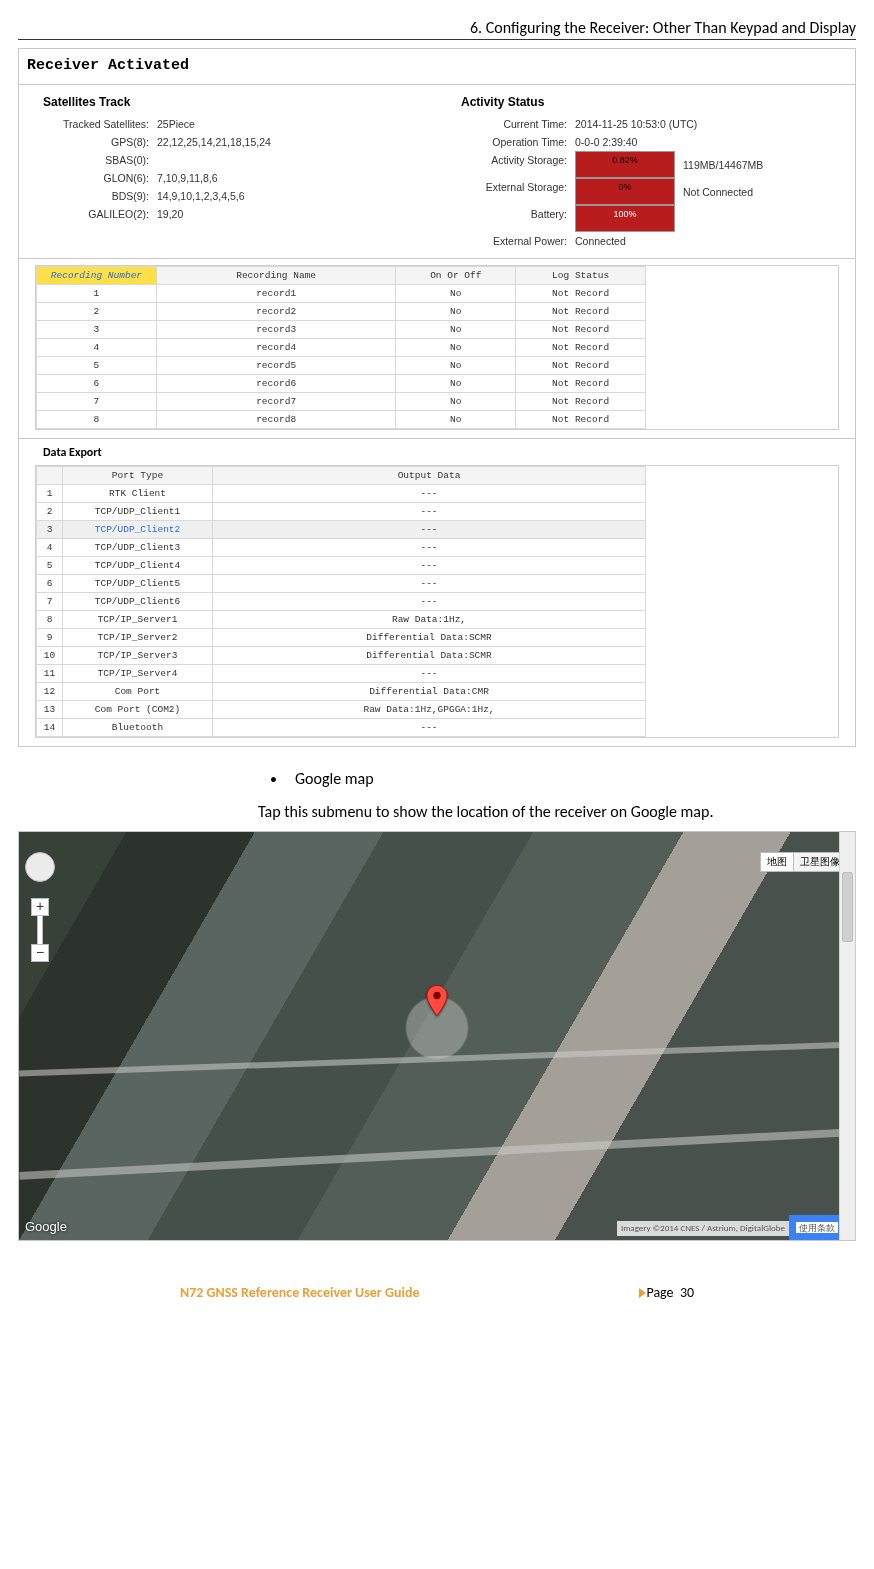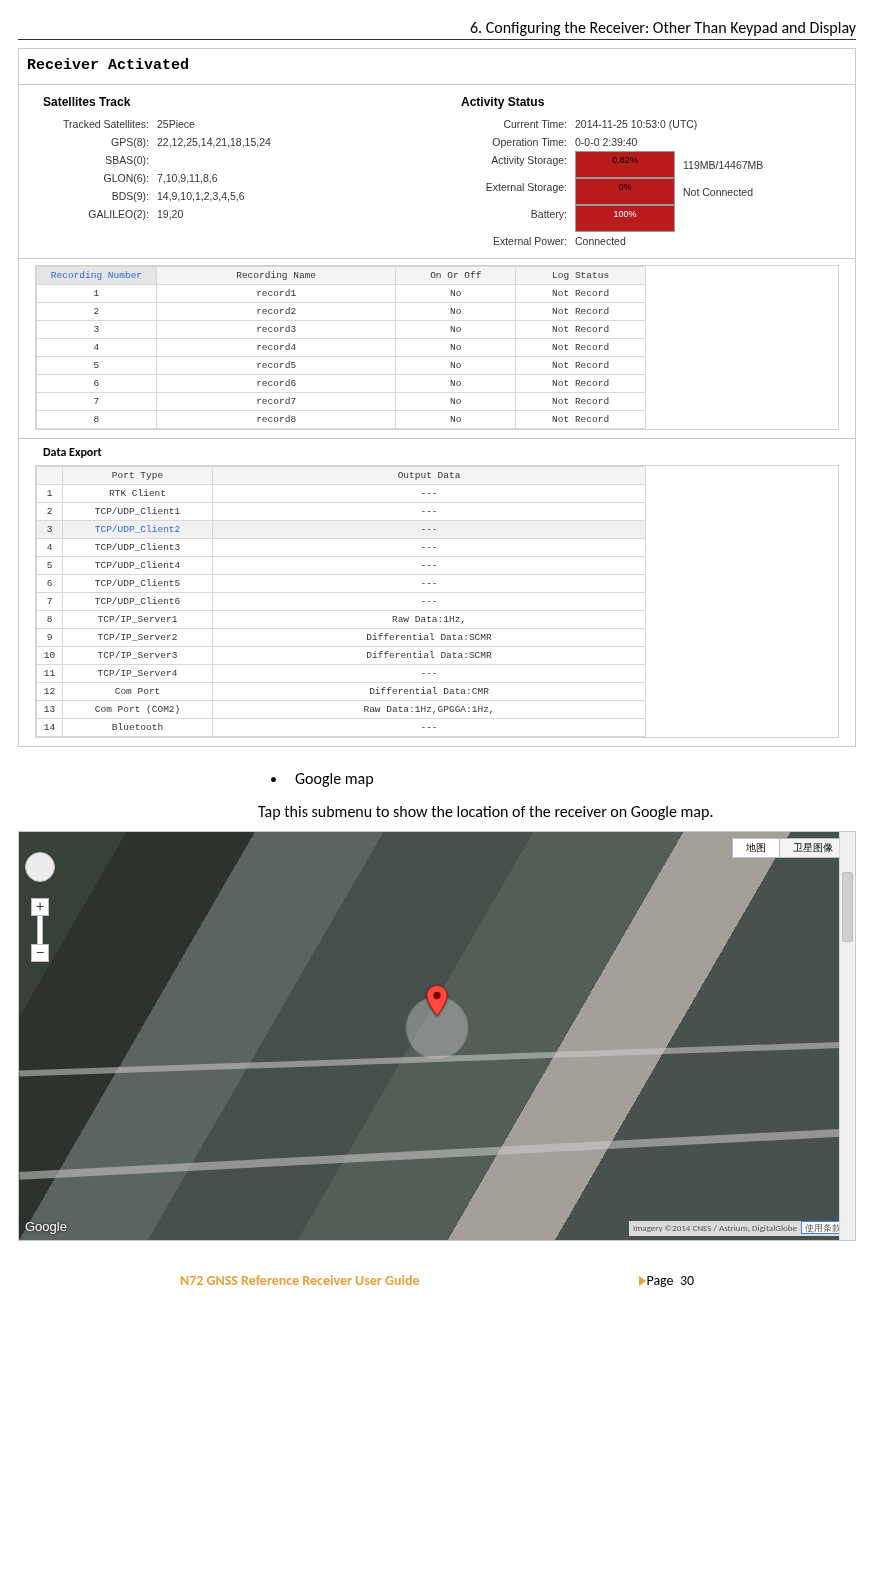--- a/index.html
+++ b/index.html
@@ -55,21 +55,21 @@
   .bar-fill { height: 100%; background: #1a8cff; }
   .bar-fill.blue { background: #1a8cff; }
   .bar-label {
     position: absolute; left: 0; right: 0; top: -1px; text-align: center;
     font-size: 9px; color: #000;
   }
   .tblwrap { margin: 0 8px; border: 1px solid #d0d0d0; }
   table { border-collapse: collapse; width: 610px; font-family: "Courier New", monospace; font-size: 9.5px; }
   th, td { border: 1px solid #d8d8d8; padding: 3px 6px; text-align: center; color: #333; }
   th { background: #f4f4f4; font-weight: normal; }
-  th.sortcol { color: #2a6bd6; background: #e5e5e5; }
+  th.sortcol { color: #2a6bd6; background: #fde047; font-style: italic; }
   #data-export-table { width: 610px; }
   #data-export-table td.pt { white-space: nowrap; }
   tr.hl td { background: #f0f0f0; }
   td.link { color: #2a6bd6; }
 
   .bullet-block { margin: 14px 0 14px 252px; font-size: 16px; }
   .bullet-block .bullet-line { display: flex; align-items: baseline; gap: 18px; }
   .bullet-dot { font-size: 14px; line-height: 1; }
   .body-text { margin: 12px 0 10px 240px; font-size: 16px; }
 
@@ -102,42 +102,42 @@
   }
   .zbtn { width: 18px; height: 18px; background: #fff; border: 1px solid #bbb; text-align: center; line-height: 15px; cursor: pointer; }
   .ztrack { width: 6px; height: 28px; background: #fff; border: 1px solid #bbb; border-top: none; border-bottom: none; }
   .pan-ctrl {
     position: absolute; left: 6px; top: 20px; width: 30px; height: 30px;
     border: 1px solid #bbb; border-radius: 50%; background: rgba(255,255,255,.9);
   }
   .maptype {
     position: absolute; right: 8px; top: 6px; display: flex; font-size: 10px;
   }
-  .maptype div { background: #fff; border: 1px solid #bbb; padding: 2px 13px; }
+  .maptype div { background: #fff; border: 1px solid #bbb; padding: 2px 6px; margin-top: 14px; }
   .maptype div + div { border-left: none; }
   .map-logo {
     position: absolute; left: 6px; bottom: 6px; color: #fff; font-size: 13px;
     text-shadow: 0 0 3px #000; font-family: Arial;
   }
   .map-copy {
     position: absolute; right: 6px; bottom: 4px; font-size: 9px; color: #555;
     background: rgba(255,255,255,.8); padding: 1px 4px;
   }
   .map-scroll {
     position: absolute; right: 0; top: 0; bottom: 0; width: 16px;
     background: #efefef; border-left: 1px solid #d6d6d6;
   }
   .map-scroll .thumb {
     position: absolute; left: 2px; right: 2px; top: 40px; height: 70px;
     background: #cfcfcf; border: 1px solid #bdbdbd; border-radius: 2px;
   }
 
   .page-footer {
     display: flex; align-items: center; justify-content: center;
-    gap: 220px; margin-top: 31px; font-size: 14px;
+    gap: 220px; margin-top: 43px; font-size: 14px;
   }
   .footer-title { color: #e8a13a; font-weight: 600; }
   .footer-page { display: inline-flex; align-items: center; gap: 0; }
   .tri { width: 0; height: 0; border-top: 5px solid transparent; border-bottom: 5px solid transparent; border-left: 7px solid #e8a13a; display: inline-block; }
 </style>
 </head>
 <body>
 
 <div class="page-header">
   <span>6. Configuring the Receiver: Other Than Keypad and Display</span>
@@ -406,21 +406,21 @@
   </div>
 
   <div class="maptype">
     <div>地图</div>
     <div style="background:#f4f4f4">卫星图像</div>
   </div>
 
   <div class="map-logo">Google</div>
   <div class="map-copy">
     <span>Imagery ©2014 CNES / Astrium, DigitalGlobe</span>&nbsp;
-    <span style="border:1px solid #3b82f6;padding:0 3px;background:#fff">使用条款</span>
+    <span style="border:7px solid #3b82f6;padding:0 3px;background:#fff">使用条款</span>
   </div>
 
   <div class="map-scroll">
     <div class="thumb"></div>
   </div>
 </div>
 
 <div class="page-footer">
   <span class="footer-title">N72 GNSS Reference Receiver User Guide</span>
   <span class="footer-page">

